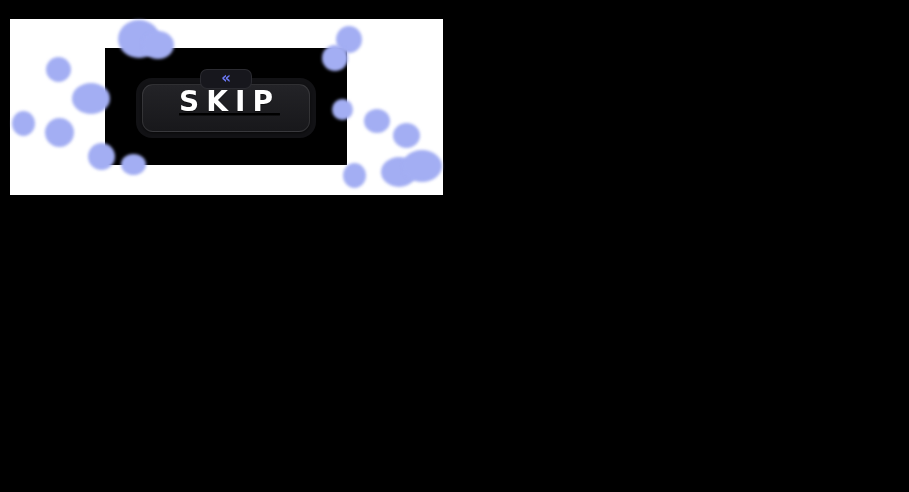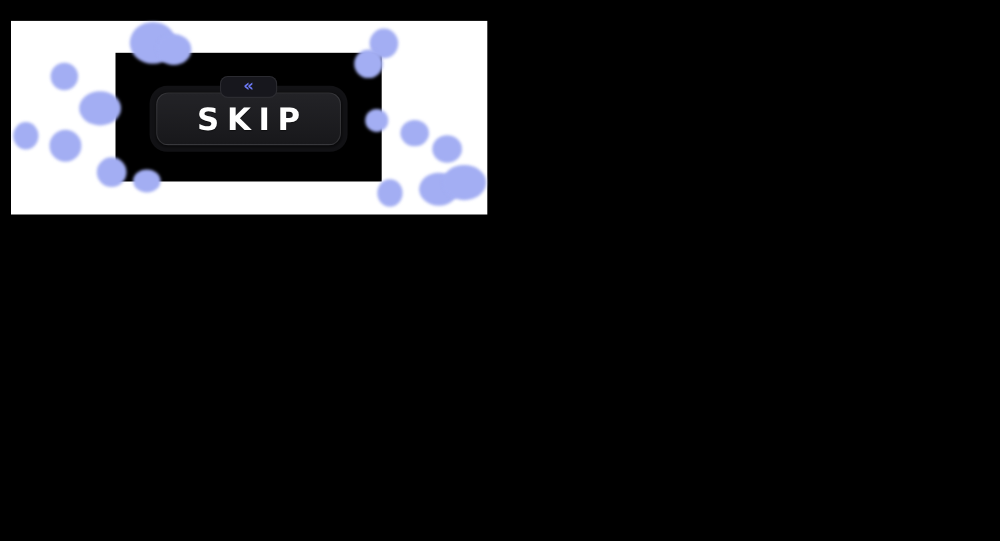--- a/index.html
+++ b/index.html
@@ -34,23 +34,24 @@
   .skip-panel{
     position:absolute;left:50%;top:30px;transform:translateX(-50%);
     width:180px;height:60px;box-sizing:border-box;
     background:#121215;border-radius:16px;padding:6px;z-index:2;
   }
   .skip-button{
     width:100%;height:100%;box-sizing:border-box;
     background:linear-gradient(180deg,#232327 0%,#18181b 100%);
     border:1px solid rgba(255,255,255,0.10);
     border-radius:11px;
-    display:flex;align-items:center;justify-content:center;
+    display:flex;justify-content:center;
     cursor:pointer;
     box-shadow:0 1px 3px rgba(0,0,0,0.6);
+    text-decoration:underline;
   }
   .skip-button .label{
     color:#fff;font-weight:bold;font-size:28px;
     letter-spacing:7px;margin-left:7px;
     text-shadow:0 1px 1px rgba(0,0,0,0.5);
   }
 </style>
 </head>
 <body>
 

